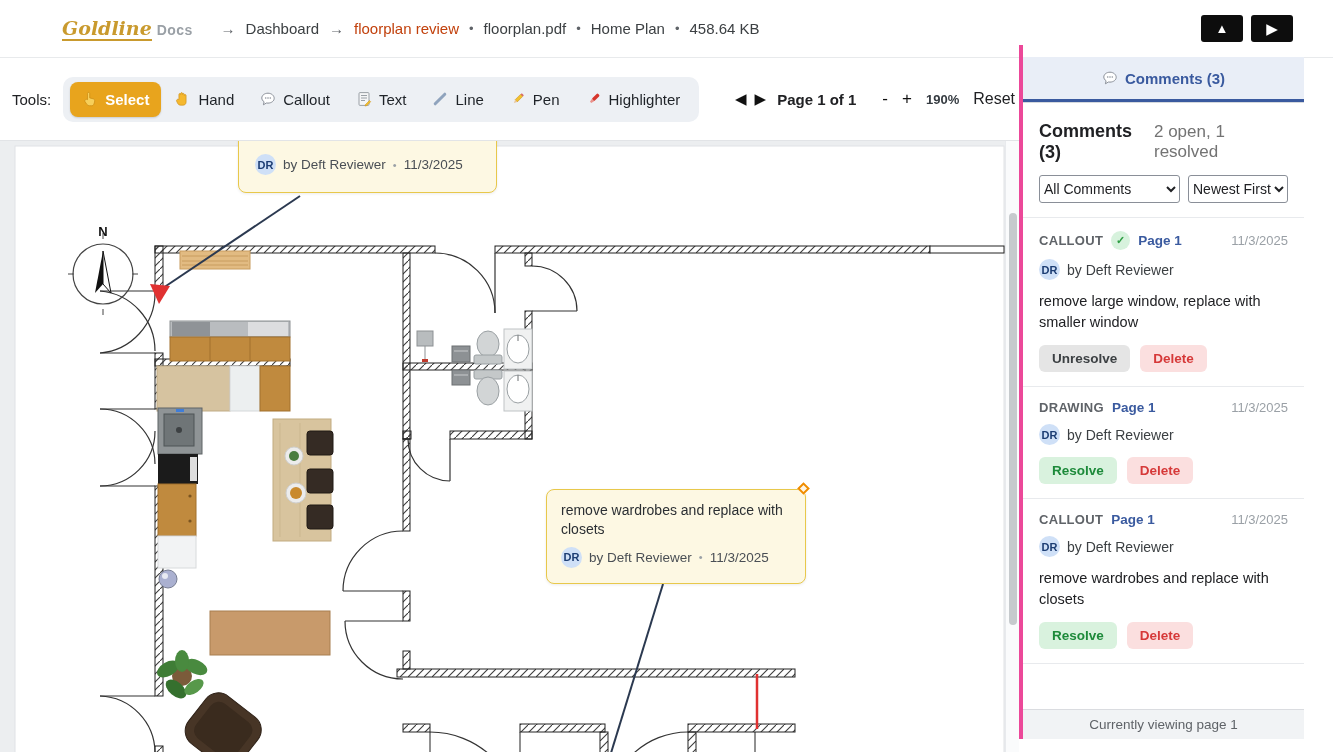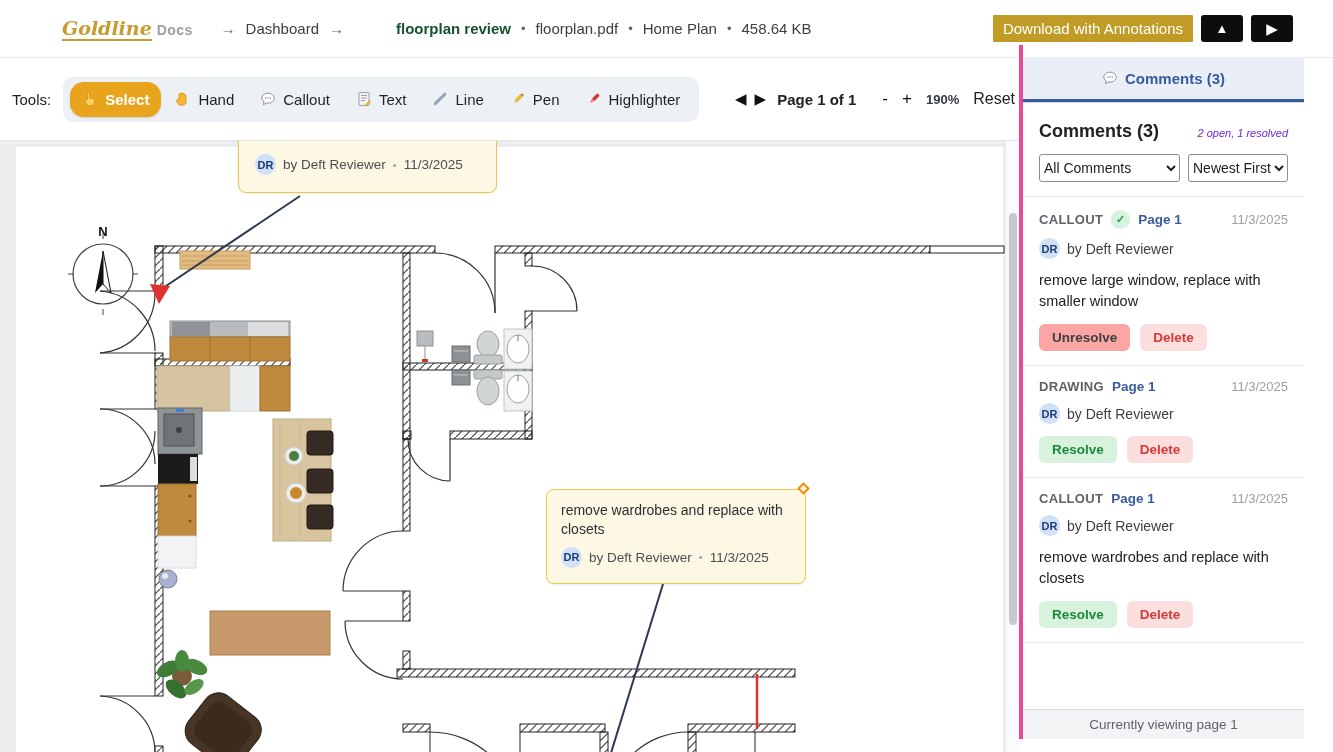--- a/index.html
+++ b/index.html
@@ -7,36 +7,36 @@
     font-family:"Liberation Sans", sans-serif; color:#202124; }
 
   
   #header { position:absolute; top:0; left:0; width:1333px; height:58px; background:#fff;
     border-bottom:1px solid #e8eaec; display:flex; align-items:center; padding:0 40px 0 62px; }
   .logo-brand { font-family:"DejaVu Serif", serif; font-style:italic; font-weight:bold;
     font-size:19px; color:#c99a2e; border-bottom:2px solid #c99a2e; line-height:1.05; }
   .logo-suffix { font-size:14px; font-weight:bold; color:#9aa0a6; margin-left:5px; letter-spacing:.4px; }
   .crumb { display:flex; align-items:center; gap:10px; margin-left:28px; font-size:15px; color:#3c4043; }
   .crumb .arrow { color:#5f6368; font-size:15px; }
-  .crumb .bold { font-weight:bold; color:#14532d;margin-left:42px; }
+  .crumb .bold { font-weight:normal; color:#c2410c; }
   .crumb .dot { color:#5f6368; font-size:13px; }
   #header-right { margin-left:auto; display:flex; align-items:center; gap:8px; }
   #download-btn { background:#c09c26; color:#fff; font-size:15px; border:none;
     padding:4px 10px; height:27px; cursor:pointer; border-radius:1px; }
   .black-btn { width:42px; height:27px; background:#0d0d0d; color:#fff; border:none;
     border-radius:3px; font-size:13px; display:flex; align-items:center; justify-content:center; cursor:pointer; }
 
   
   #toolbar { position:absolute; top:58px; left:0; width:1019px; height:82px; background:#fff;
     display:flex; align-items:center; padding:0 4px 0 12px; }
   #tools-label { font-size:15px; color:#202124; margin-right:12px; }
   #tools-group { background:#edf0f4; border-radius:10px; display:flex; align-items:center;
     padding:5px 7px; gap:2px; }
   .tool-btn { display:flex; align-items:center; gap:7px; border:none; background:transparent;
-    font-size:15px; color:#1f2328; padding:9px 12px; border-radius:14px; cursor:pointer;
+    font-size:15px; color:#1f2328; padding:9px 12px; border-radius:8px; cursor:pointer;
     font-family:"Liberation Sans", sans-serif; }
   .tool-btn.active { background:#e8a41d; color:#fff; font-weight:bold;
     box-shadow:0 1px 2px rgba(0,0,0,.15); }
   .tool-icon { width:16px; height:16px; display:inline-block; }
   #pager { margin-left:auto; display:flex; align-items:center; gap:6px; font-size:15px; }
   .tri-btn { border:none; background:none; font-size:15px; color:#111; cursor:pointer; padding:0 1px; }
   #page-label { font-weight:bold; font-size:15px; margin:0 16px 0 4px; }
   .zoom-btn { border:none; background:none; font-size:17px; color:#111; cursor:pointer; padding:0 4px; }
   #zoom-level { font-size:13px; font-weight:bold; color:#343a40; margin:0 4px; }
   #zoom-reset { border:none; background:none; font-size:16px; color:#202124; cursor:pointer; margin-left:4px; }
@@ -63,39 +63,39 @@
 
   
   #sidebar { position:absolute; top:45px; left:1019px; width:285px; height:694px; background:#fff;
     border-left:4px solid #ec4899; }
   #tabbar { display:flex; margin-top:12px; border-bottom:1px solid #d5d9de; height:46px; }
   .tab { flex:1; display:flex; align-items:center; justify-content:center; gap:7px;
     font-size:15px; font-weight:600; cursor:pointer; background:#fff; border:none; color:#202124; }
   .tab.active { background:#e9eef7; color:#3a5a9f; border-bottom:3px solid #3a5a9f; }
   #panel-head { display:flex; align-items:baseline; justify-content:space-between; padding:18px 16px 0 16px; }
   #panel-title { font-size:18px; font-weight:bold; color:#202124; }
-  #panel-summary { font-size:11px; color:#6d28d9;font-style:italic; }
+  #panel-summary { font-size:17px; color:#737373; }
   #filters { display:flex; gap:8px; padding:12px 16px 14px 16px; }
   #filters select { font-size:14px; color:#202124; border:1px solid #8a8f98; border-radius:3px;
     height:28px; background:#fff; font-family:"Liberation Sans", sans-serif; }
   #filter-type { width:166px; }
   #filter-sort { width:112px; }
   .card { border-top:1px solid #e8eaed; padding:13px 16px 14px 16px; }
   .card-meta { display:flex; align-items:center; gap:8px; }
   .kind { font-size:13px; font-weight:bold; color:#5f6368; letter-spacing:.3px; }
   .check-pill { width:19px; height:19px; border-radius:50%; background:#d7f2dd; color:#2f9e44;
     font-size:11px; font-weight:bold; display:flex; align-items:center; justify-content:center; }
   .page-link { font-size:13.5px; font-weight:600; color:#3a5a9f; cursor:pointer; }
   .card-date { margin-left:auto; font-size:13px; color:#9aa0a6; }
   .card-author { display:flex; align-items:center; gap:7px; margin-top:9px; font-size:14px; color:#3c4043; }
   .card-body { font-size:14.5px; color:#202124; line-height:1.45; margin-top:11px; }
   .card-actions { display:flex; gap:10px; margin-top:12px; }
   .act-btn { border:none; border-radius:6px; font-size:13.5px; font-weight:600;
     padding:6px 13px; cursor:pointer; font-family:"Liberation Sans", sans-serif; }
-  .act-gray { background:#fca5a5; color:#3c4043; }
+  .act-gray { background:#e5e5e5; color:#3c4043; }
   .act-green { background:#d9f2de; color:#1d8a3a; }
   .act-red { background:#fbdfdf; color:#d63939; }
   #sidebar-footer { position:absolute; bottom:0; left:0; width:100%; height:30px;
     background:#f1f3f5; border-top:1px solid #dadce0; display:flex; align-items:center;
     justify-content:center; font-size:13.5px; color:#5f6368; }
 </style>
 </head>
 <body>
 
 <div id="header">
@@ -108,21 +108,20 @@
     <span class="arrow">→</span>
     <span class="bold" style="cursor:pointer;">floorplan review</span>
     <span class="dot">•</span>
     <span>floorplan.pdf</span>
     <span class="dot">•</span>
     <span>Home Plan</span>
     <span class="dot">•</span>
     <span>458.64 KB</span>
   </div>
   <div id="header-right">
-    <button id="download-btn">Download with Annotations</button>
     <button class="black-btn">
         <span>▲</span>
       </button>
     <button class="black-btn" style="font-size:15px;">
         <span>▶</span>
       </button>
   </div>
 </div>
 
 <div id="toolbar">

